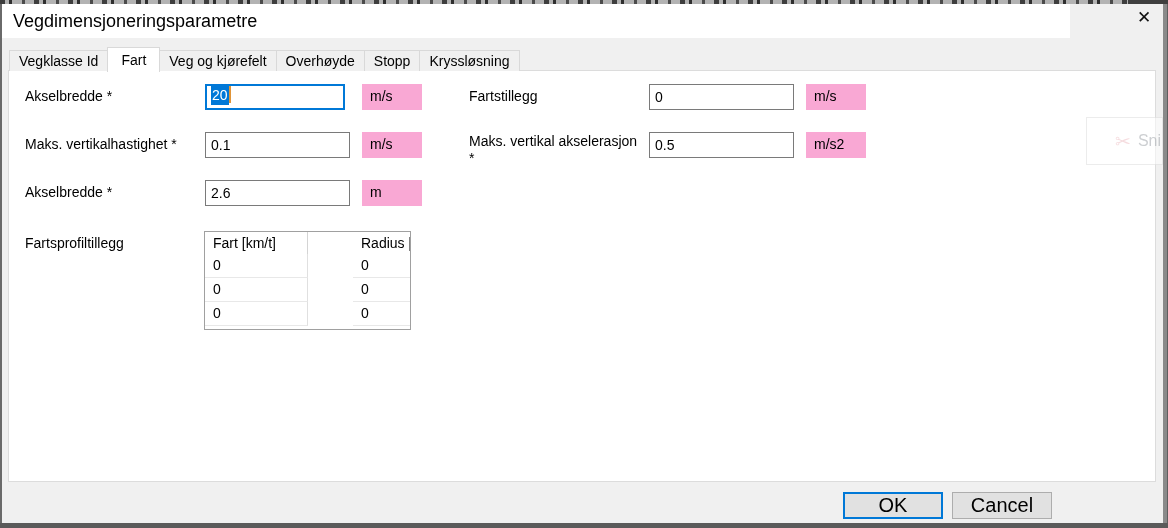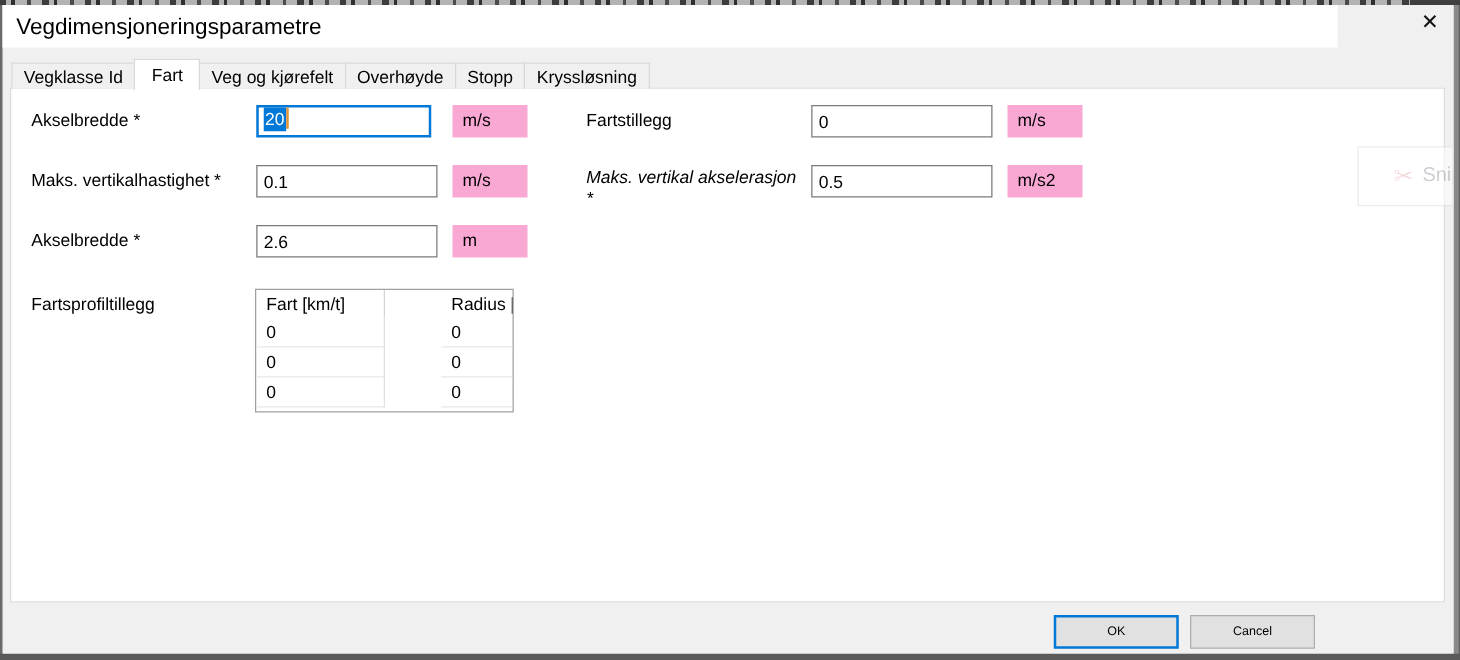--- a/index.html
+++ b/index.html
@@ -89,21 +89,21 @@
     border-bottom:1px solid #e8e8e8; overflow:hidden; white-space:nowrap;
   }
   .vcell.c1 { width:103px; border-right:1px solid #e0e0e0; }
   .vcell.c2 { flex:1; }
   .vhead .vcell.c1 { border-right:1px solid #d4d4d4; }
 
   
   .btn {
     position:absolute; top:492px; height:27px; background:#e1e1e1;
     border:1px solid #adadad; font-family:"Liberation Sans",sans-serif;
-    font-size:10px; color:#000; cursor:pointer;
+    font-size:20px; color:#000; cursor:pointer;
   }
   .btn-ok     { left:843px; width:100px; border:2px solid #0078d7; }
   .btn-cancel { left:952px; width:100px; }
   .btn-help   { left:1060px; width:97px; }
 
   
   .ghost {
     position:absolute; left:1086px; top:117px; width:77px; height:48px;
     overflow:hidden; display:flex; align-items:center; gap:7px;
     padding-left:28px; background:rgba(255,255,255,0.55);
@@ -149,21 +149,21 @@
     <div class="unit" style="left:353px; top:13px;">m/s</div>
 
     <div class="lbl" style="left:460px; top:17px;">Fartstillegg</div>
     <input class="tinput" style="left: 640px; top: 13px;" value="0">
     <div class="unit" style="left:797px; top:13px;">m/s</div>
 
     <div class="lbl" style="left:16px; top:65px;">Maks. vertikalhastighet *</div>
     <input class="tinput" style="left: 196px; top: 61px;" value="0.1">
     <div class="unit" style="left:353px; top:61px;">m/s</div>
 
-    <div class="lbl2" style="left:460px; top:62px;font-style:italic;">
+    <div class="lbl2" style="left:460px; top:62px;">
       <span>Maks. vertikal akselerasjon</span><br>
       <span>*</span>
     </div>
     <input class="tinput" style="left: 640px; top: 61px;" value="0.5">
     <div class="unit" style="left:797px; top:61px;">m/s2</div>
 
     <div class="lbl" style="left:16px; top:113px;">Akselbredde *</div>
     <input class="tinput" style="left: 196px; top: 109px;" value="2.6">
     <div class="unit" style="left:353px; top:109px;">m</div>
 

